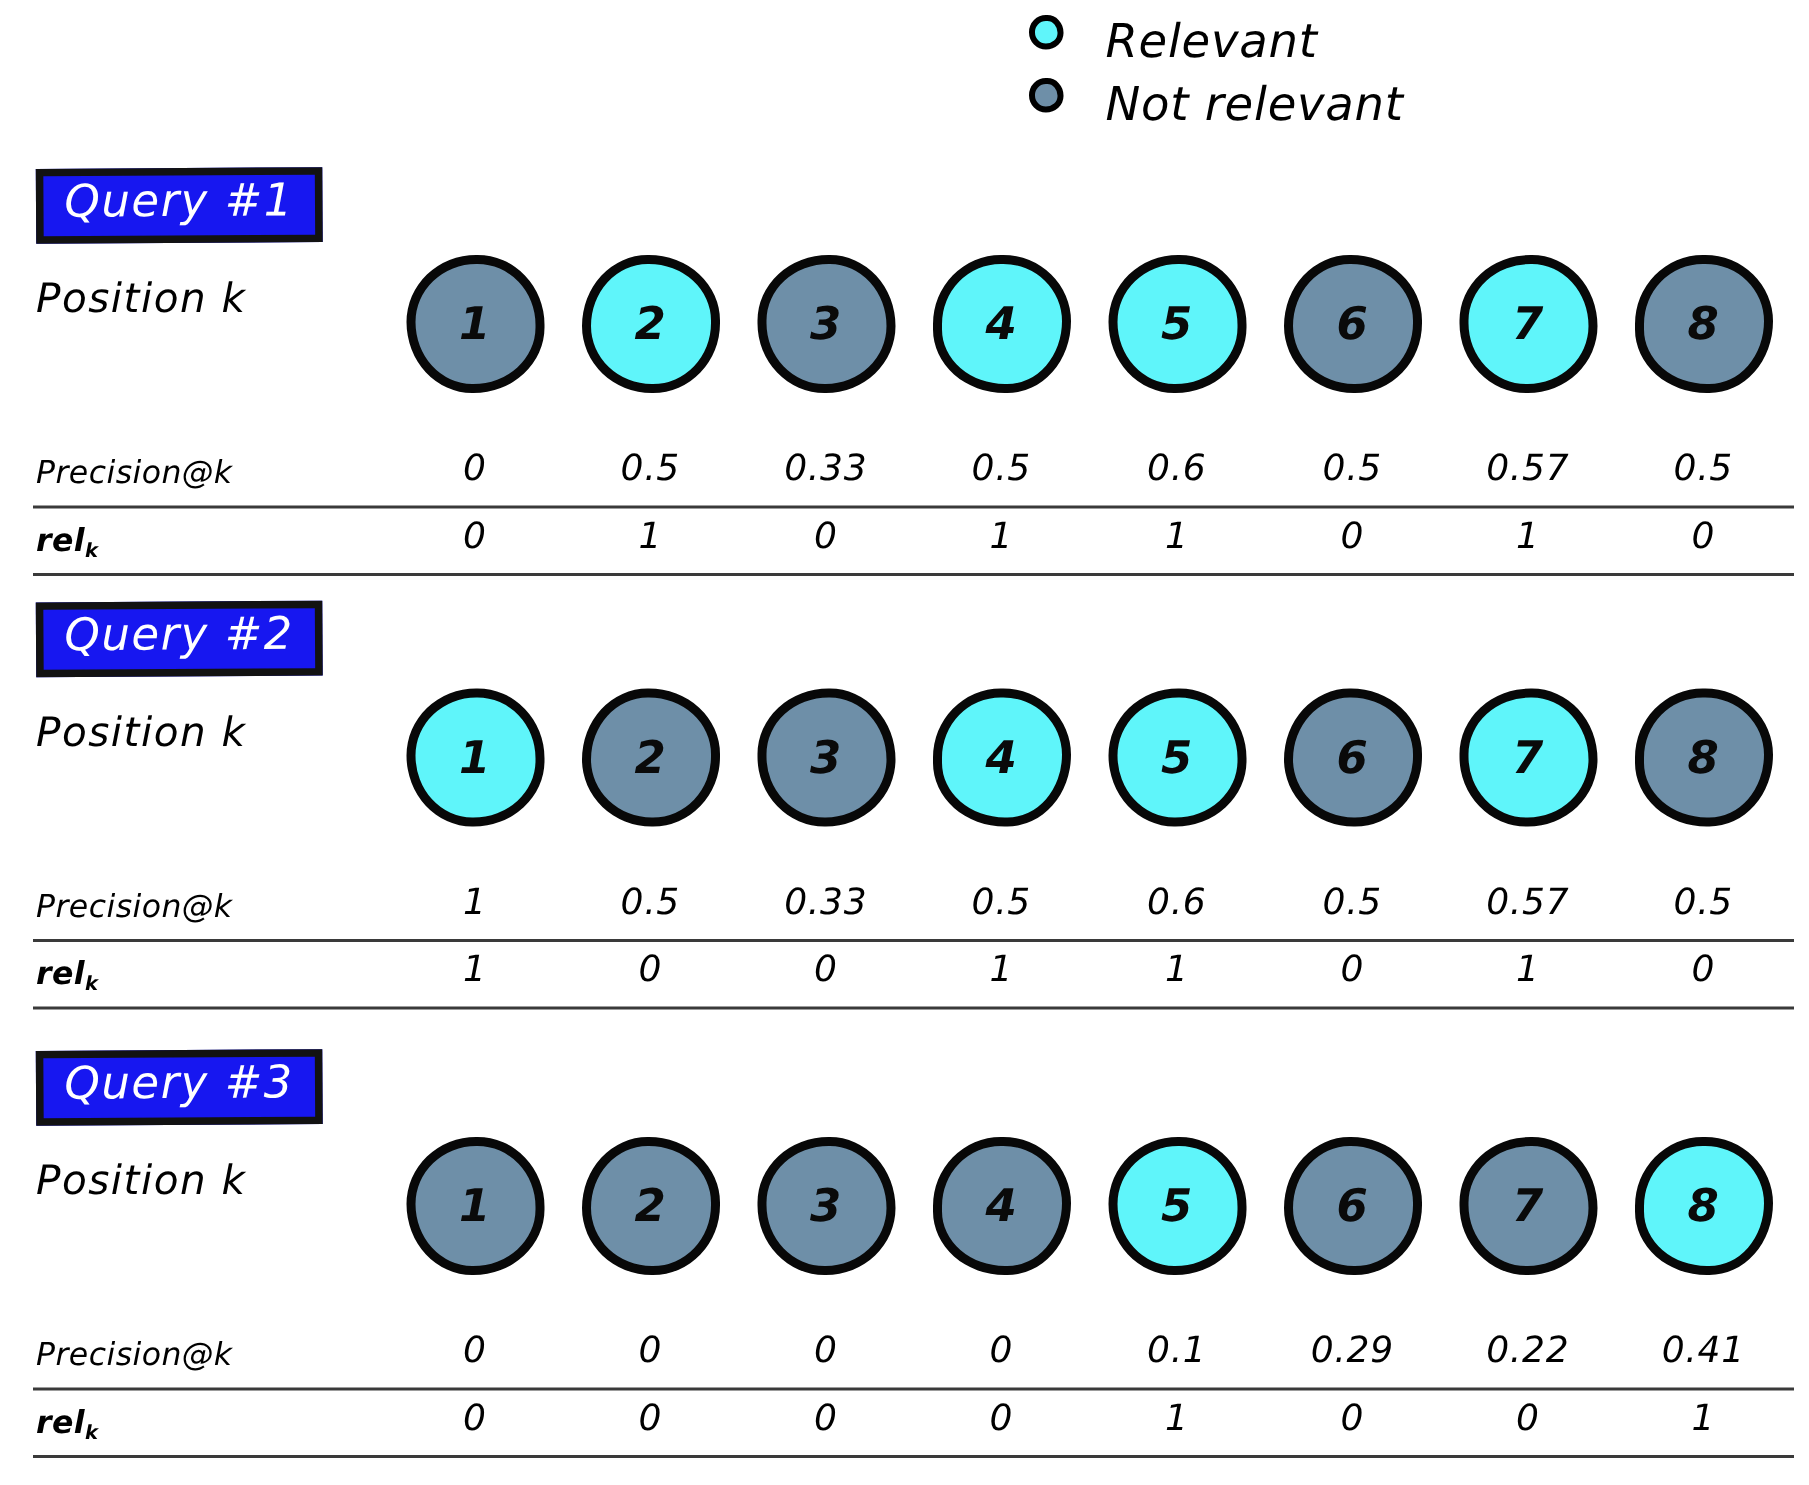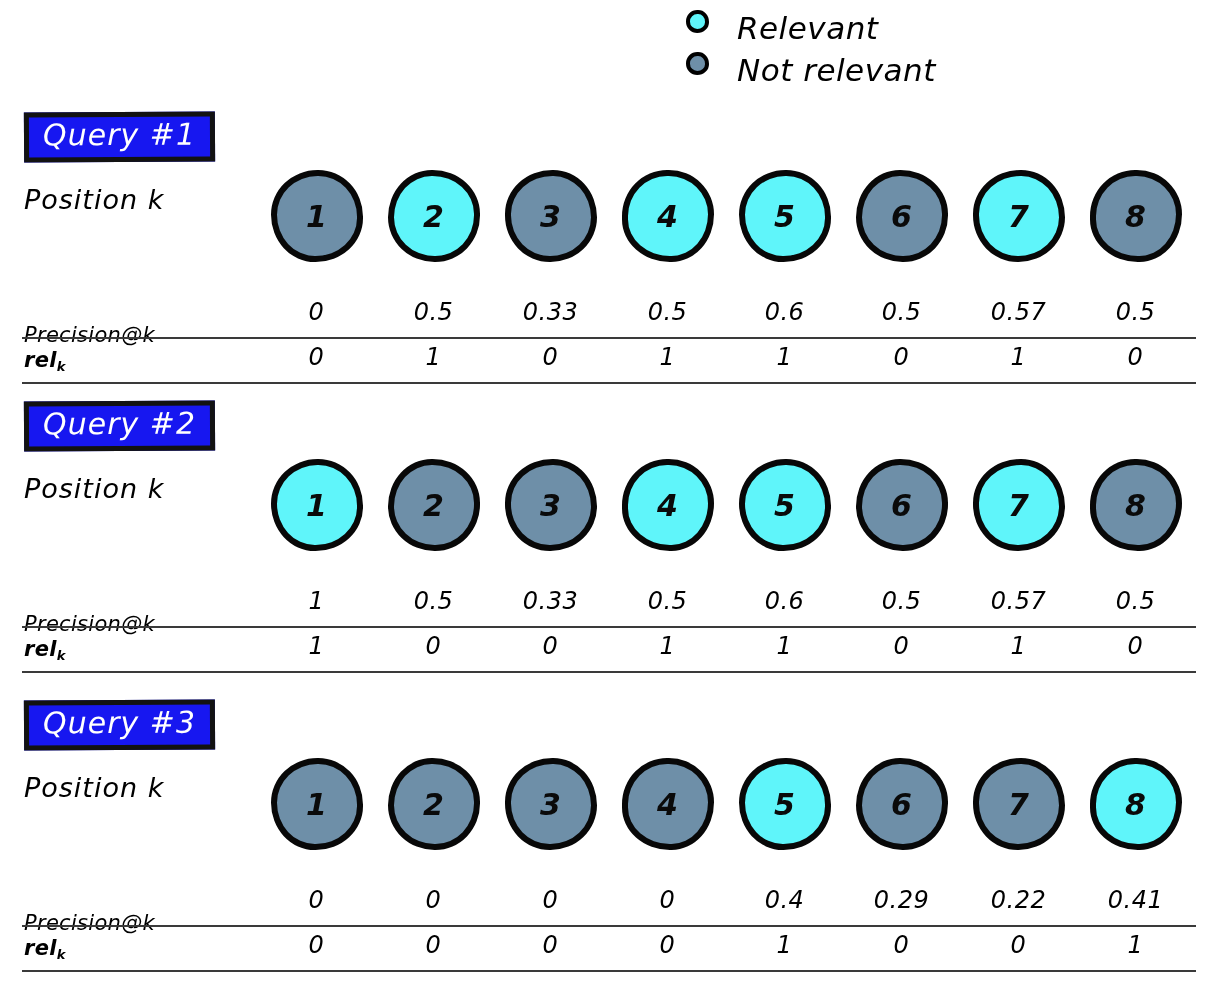--- a/index.html
+++ b/index.html
@@ -82,21 +82,20 @@
   }
   .label-position {
     top: 72px;
     font-size: 27px;
     letter-spacing: 1px;
   }
   .label-precision {
     top: 191px;
     font-size: 21px;
     letter-spacing: 0.3px;
-    margin-top: 20px;
   }
   .label-rel {
     top: 236px;
     font-size: 21px;
     letter-spacing: 0.3px;
     font-weight: bold;
   }
   .label-rel sub {
     font-size: 13px;
     vertical-align: baseline;
@@ -314,21 +313,21 @@
       <div class="circle-cell">
         <div class="circle alt3" style="background: rgb(95, 245, 250);">8</div>
       </div>
     </div>
   <div class="row-label label-precision">Precision@k</div>
   <div class="value-row precision">
       <div class="value-cell">0</div>
       <div class="value-cell">0</div>
       <div class="value-cell">0</div>
       <div class="value-cell">0</div>
-      <div class="value-cell">0.4</div>
+      <div class="value-cell">0.1</div>
       <div class="value-cell">0.29</div>
       <div class="value-cell">0.22</div>
       <div class="value-cell">0.41</div>
     </div>
   <div class="rule top-rule"></div>
   <div class="row-label label-rel"><span>rel</span><sub>k</sub></div>
   <div class="value-row rel">
       <div class="value-cell">0</div>
       <div class="value-cell">0</div>
       <div class="value-cell">0</div>

